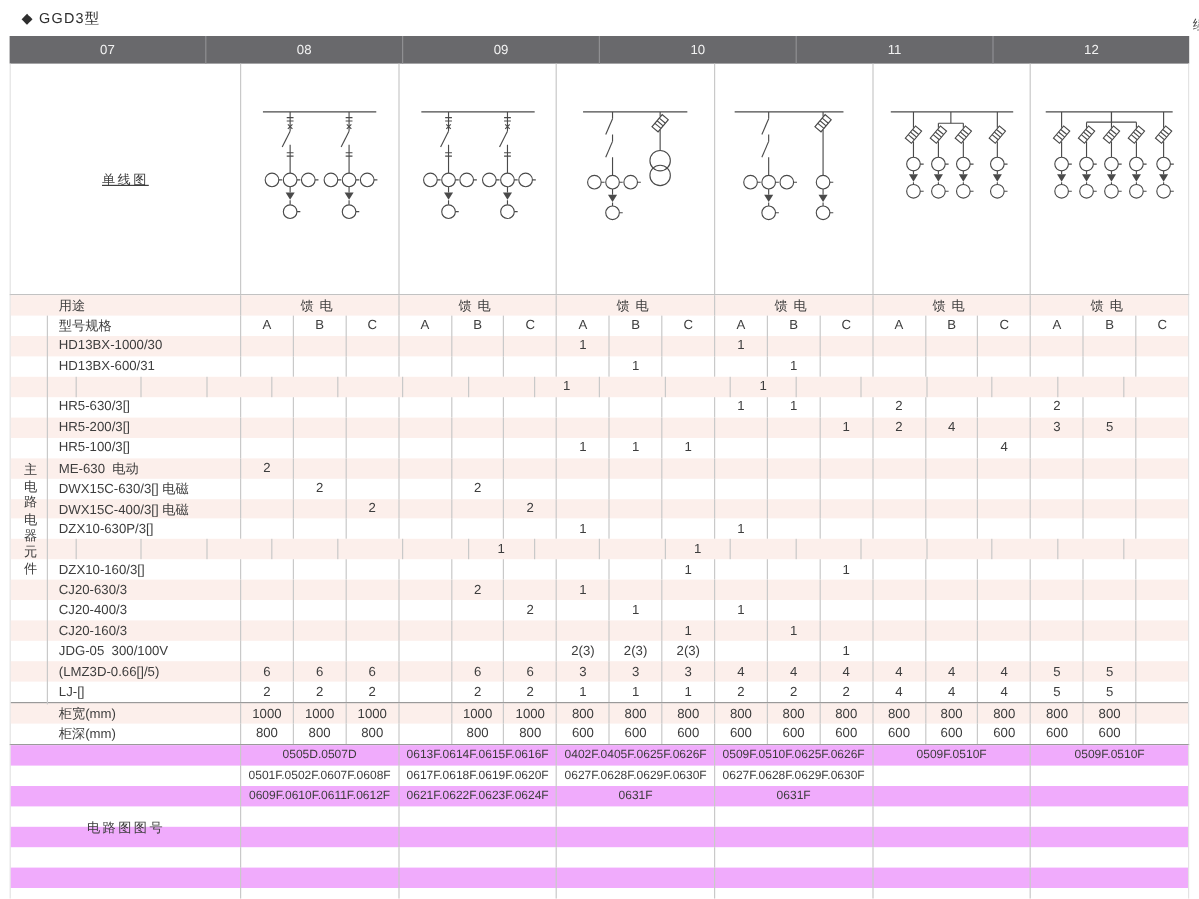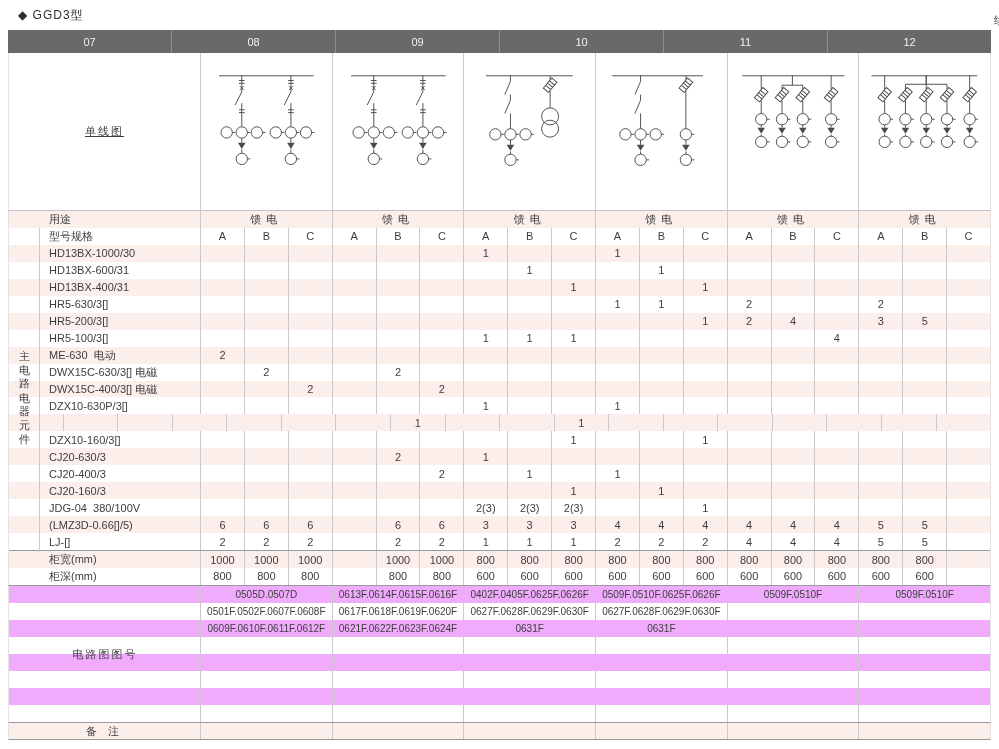--- a/index.html
+++ b/index.html
@@ -8,21 +8,21 @@
   .title{position:absolute;left:18px;top:7px;font-size:12px;color:#2e2e2e;letter-spacing:1px;}
   .continued{position:absolute;right:9px;top:13px;font-size:11px;color:#3d3d3d;}
   .table{position:absolute;left:8px;top:30px;width:983px;}
   
   .hdr{display:flex;height:23px;background:#69696c;color:#f2f2f2;}
   .hlabel{width:192px;display:flex;align-items:center;justify-content:center;letter-spacing:4px;border-right:1px solid #8f8f92;box-sizing:border-box;}
   .hschemes{flex:1;display:flex;}
   .hscheme{flex:1;display:flex;align-items:center;justify-content:center;border-right:1px solid #8f8f92;box-sizing:border-box;}
   .hscheme:last-child{border-right:none;}
   
-  .diag{display:flex;height:157px;border-left:1px solid #e3e3e3;border-right:1px solid #e3e3e3;box-sizing:border-box;text-decoration:underline;}
+  .diag{display:flex;height:192px;border-left:1px solid #e3e3e3;border-right:1px solid #e3e3e3;box-sizing:border-box;text-decoration:underline;}
   .dlabel{width:192px;display:flex;align-items:center;justify-content:center;letter-spacing:2px;border-right:1px solid #c9c9c9;box-sizing:border-box;}
   .dcells{flex:1;display:flex;}
   .dcell{flex:1;border-right:1px solid #c9c9c9;box-sizing:border-box;padding:3px;}
   .dcell:last-child{border-right:none;}
   .sld{width:100%;height:100%;stroke:#4a4a4a;fill:none;stroke-width:1;}
   
   .rows{position:relative;height:375px;display:flex;flex-direction:column;border-top:1px solid #c2c2c2;
         border-left:1px solid #e3e3e3;border-right:1px solid #e3e3e3;box-sizing:border-box;}
   .r{flex:1;display:flex;min-height:0;}
   .r.pink{background:#fcefeb;}
@@ -463,21 +463,20 @@
             <div class="v"></div>
             <div class="v"></div>
             <div class="v"></div>
             <div class="v"></div>
             <div class="v"></div>
             <div class="v"></div>
             <div class="v"></div>
           </div>
         </div>
         <div class="r pink">
-          <div class="lbl">HD13BX-400/31</div>
           <div class="vals18">
             <div class="v"></div>
             <div class="v"></div>
             <div class="v"></div>
             <div class="v"></div>
             <div class="v"></div>
             <div class="v"></div>
             <div class="v"></div>
             <div class="v"></div>
             <div class="v">1</div>
@@ -761,21 +760,21 @@
             <div class="v"></div>
             <div class="v"></div>
             <div class="v"></div>
             <div class="v"></div>
             <div class="v"></div>
             <div class="v"></div>
             <div class="v"></div>
           </div>
         </div>
         <div class="r ">
-          <div class="lbl">JDG-04  380/100V</div>
+          <div class="lbl">JDG-05  300/100V</div>
           <div class="vals18">
             <div class="v"></div>
             <div class="v"></div>
             <div class="v"></div>
             <div class="v"></div>
             <div class="v"></div>
             <div class="v"></div>
             <div class="v">2(3)</div>
             <div class="v">2(3)</div>
             <div class="v">2(3)</div>

